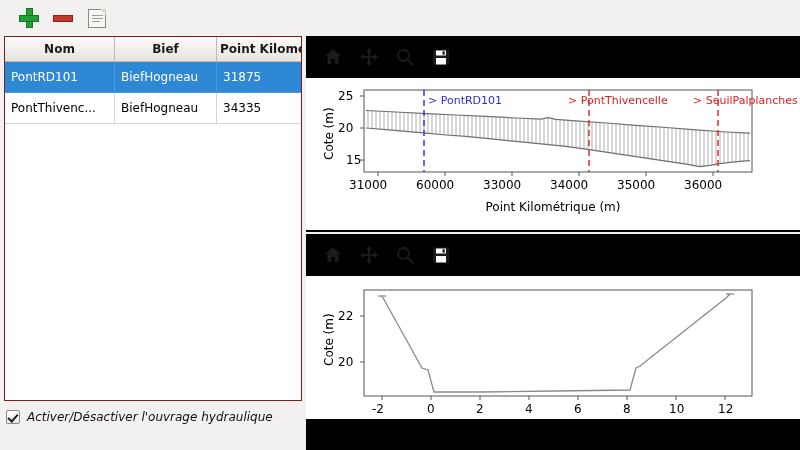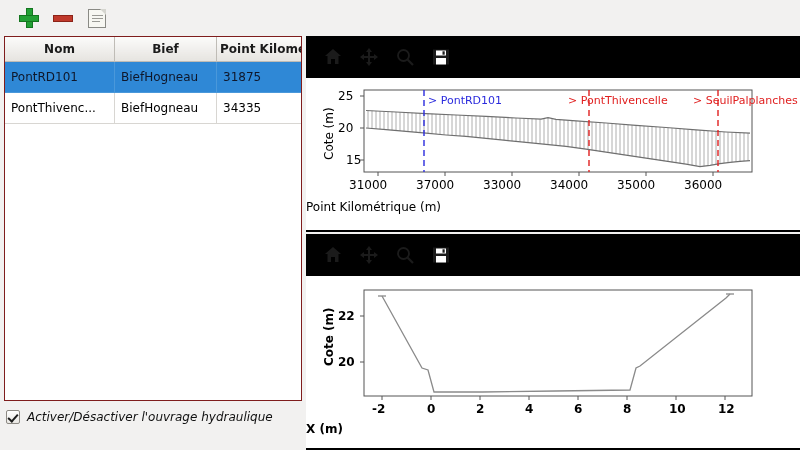--- a/index.html
+++ b/index.html
@@ -131,21 +131,21 @@
     border-right: 1px solid #d8d6d2;
     border-bottom: 1px solid #d8d6d2;
     padding: 0 6px;
     font-size: 12px;
     white-space: nowrap;
     overflow: hidden;
     text-overflow: ellipsis;
   }
   table.grid tr.selected td {
     background: #2f88d6;
-    color: #0f172a;
+    color: #ffffff;
     border-right-color: #4a98da;
     border-bottom-color: #4a98da;
   }
   .col-nom { width: 103px; }
   .col-bief { width: 95px; }
   .col-pk { width: 100px; }
 
   
   .check-row {
     position: absolute;
@@ -193,34 +193,35 @@
     padding-left: 14px;
     box-sizing: border-box;
   }
   .plot-toolbar .tool-btn { margin-right: 10px; width: 26px; height: 26px; }
   .canvas {
     position: relative;
     background: #fff;
     width: 100%;
   }
   .plot-top .canvas { height: 152px; }
-  .plot-bottom .canvas { height: 172px; font-weight: bold; }
+  .plot-bottom .canvas { height: 143px; }
 
   .axis-ylabel {
     position: absolute;
     transform: rotate(-90deg);
     transform-origin: left top;
     font-size: 12px;
     color: #000;
     white-space: nowrap;
   }
   .axis-xlabel {
     position: absolute;
     font-size: 12px;
     color: #000;
+    text-align: center;
     width: 100%;
     left: 0;
   }
   .tick-lbl {
     position: absolute;
     font-size: 12px;
     color: #000;
     white-space: nowrap;
   }
   .annot {
@@ -434,21 +435,21 @@
         <line x1="273" y1="94" x2="273" y2="98" stroke="#555"></line>
         <line x1="340" y1="94" x2="340" y2="98" stroke="#555"></line>
         <line x1="407" y1="94" x2="407" y2="98" stroke="#555"></line>
       </svg>
 
       <span class="tick-lbl" style="left:32px; top:11px;">25</span>
       <span class="tick-lbl" style="left:32px; top:43px;">20</span>
       <span class="tick-lbl" style="left:32px; top:75px;margin-left:8px;">15</span>
 
       <span class="tick-lbl" style="left:43px; top:100px;">31000</span>
-      <span class="tick-lbl" style="left:110px; top:100px;">37000</span>
+      <span class="tick-lbl" style="left:110px; top:100px;">60000</span>
       <span class="tick-lbl" style="left:177px; top:100px;">33000</span>
       <span class="tick-lbl" style="left:244px; top:100px;">34000</span>
       <span class="tick-lbl" style="left:311px; top:100px;">35000</span>
       <span class="tick-lbl" style="left:378px; top:100px;">36000</span>
 
       <span class="axis-ylabel" style="left:16px; top:82px;">Cote (m)</span>
       <span class="axis-xlabel" style="top:122px;">Point Kilométrique (m)</span>
 
       <span class="annot blue" style="left:122px; top:16px;">&gt; PontRD101</span>
       <span class="annot red" style="left:262px; top:16px;">&gt; PontThivencelle</span>

